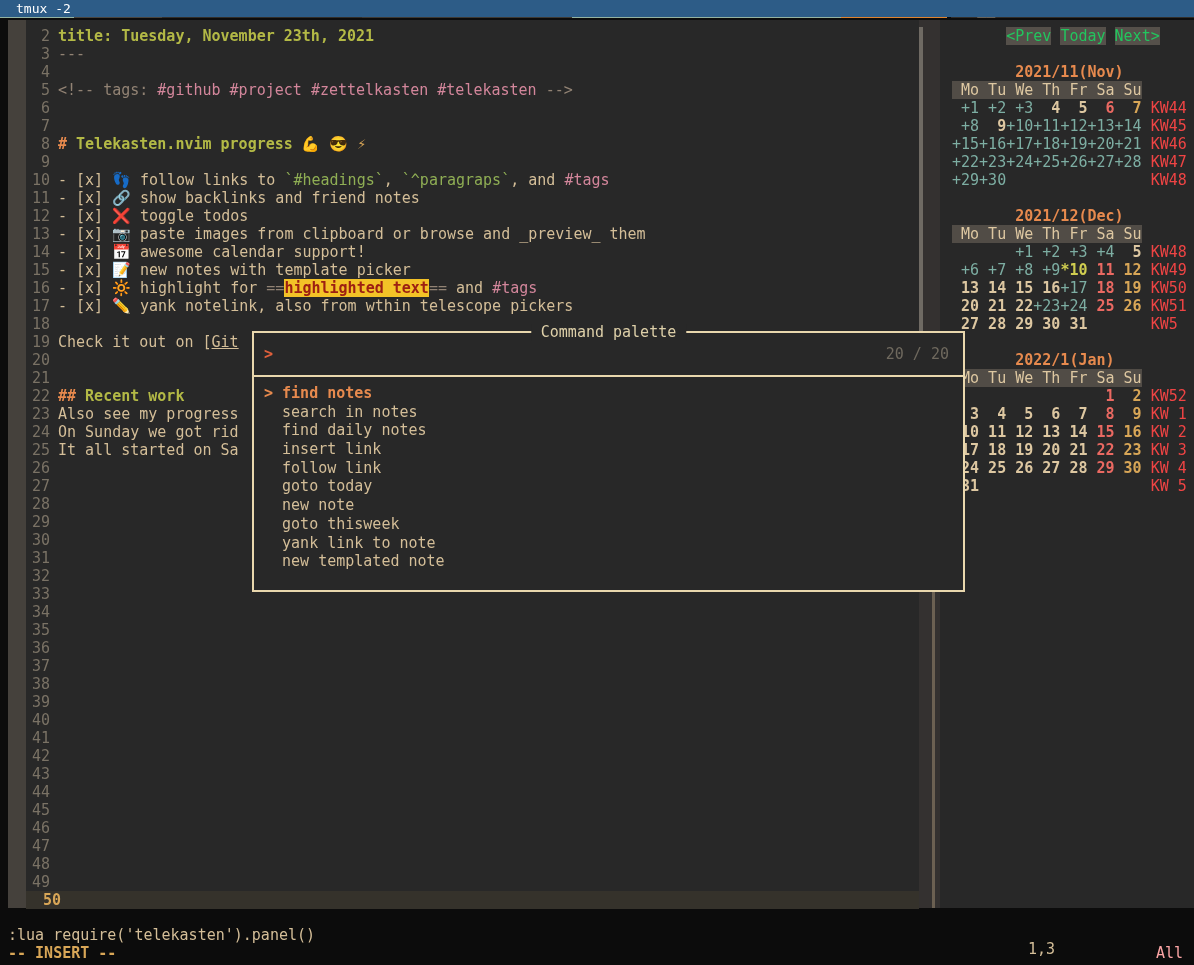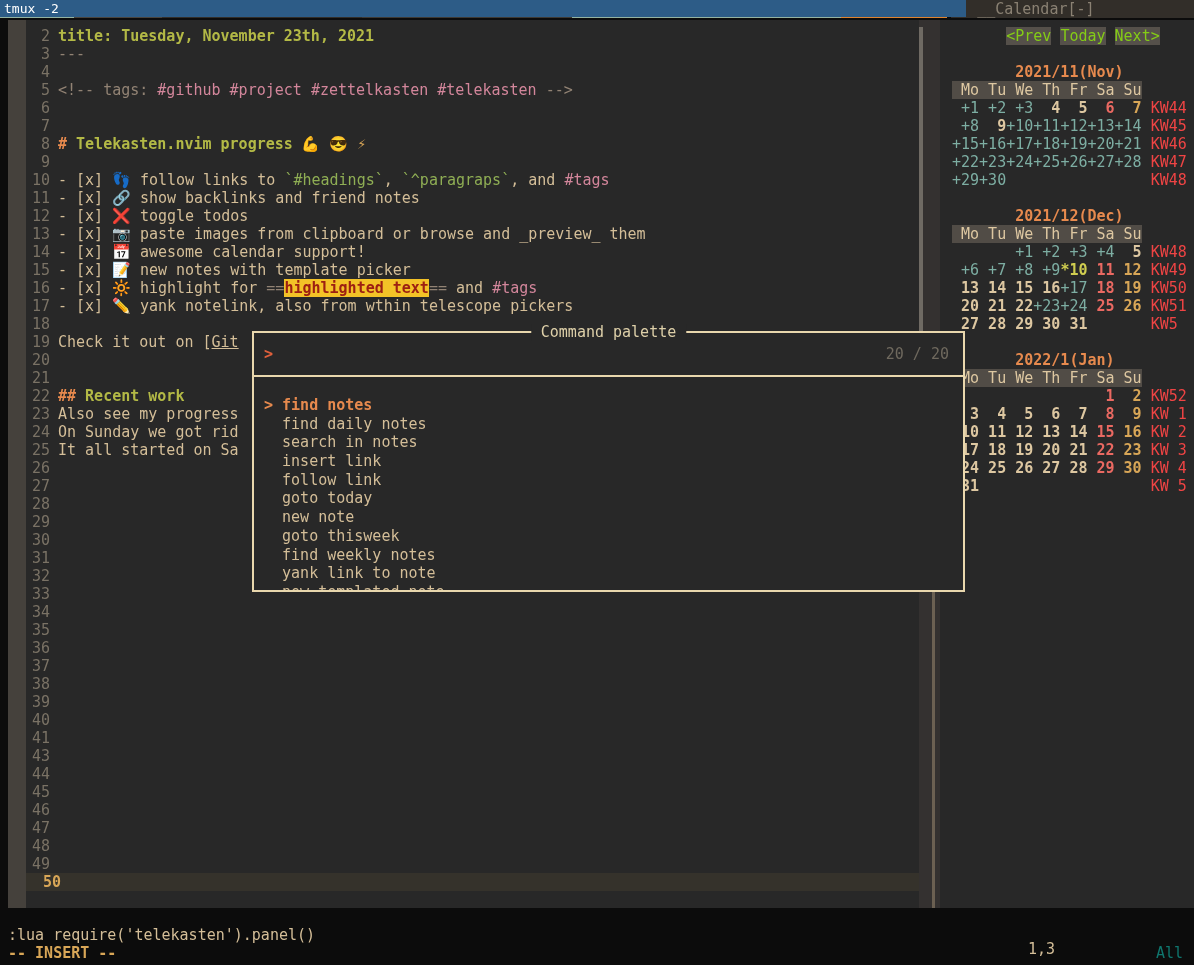--- a/index.html
+++ b/index.html
@@ -3,22 +3,22 @@
 <meta charset="utf-8">
 <style>
   html,body{margin:0;padding:0;}
   body{
     width:1194px;height:965px;position:relative;overflow:hidden;
     background:#0c0c0c;
     font-family:"DejaVu Sans Mono",monospace;font-size:15px;color:#d4be98;
   }
   .abs{position:absolute;}
   
-  #titlebar{left:0;top:0;width:966px;height:17px;background:#2d5c87;color:#ffffff;
-    font-size:13px;line-height:17px;padding-left:4px;box-sizing:border-box;}
+  #titlebar{left:0;top:0;width:1194px;height:17px;background:#2d5c87;color:#ffffff;
+    font-size:13px;line-height:17px;padding-left:16px;box-sizing:border-box;}
   
   #editor{left:8px;top:20px;width:911px;height:888px;background:#282828;}
   #gutterstrip{left:0;top:0;width:18px;height:888px;background:#45413c;}
   #editor-lines{left:18px;top:7px;right:0;}
   .erow{height:18px;line-height:18px;white-space:pre;display:flex;}
   .erow.cursor{background:#35322b;}
   .ln{display:inline-block;width:24px;text-align:right;margin-right:8px;color:#7a7265;flex:none;}
   .ln-cur{color:#d8a657;font-weight:bold;padding-left:11px;}
   .lt{white-space:pre;}
   
@@ -32,40 +32,40 @@
   .c-link{color:#d4be98;text-decoration:underline;}
   .c-em{color:#d8a657;}
   
   #scrollcol{left:919px;top:20px;width:21px;height:888px;background:#343130;}
   #scrollthumb{left:0;top:7px;width:4px;height:305px;background:#6f6a63;}
   #sep-tan{left:932px;top:592px;width:3px;height:316px;background:#6b6052;}
   
   #calpane{left:940px;top:20px;width:254px;height:888px;background:#282828;}
   #cal-lines{left:12px;top:7px;}
   .crow{height:18px;line-height:18px;white-space:pre;}
-  .c-btn{background:#55504a;color:#84cc16;}
+  .c-btn{background:#55504a;color:#22c55e;}
   .c-title{color:#e78a4e;font-weight:bold;}
   .c-hdr{background:#514c46;color:#ddc7a1;}
   .c-teal{color:#7daea3;}
   .c-day{color:#ddc7a1;font-weight:bold;}
   .c-sat{color:#ea6962;font-weight:bold;}
   .c-sun{color:#d8a657;font-weight:bold;}
   .c-today{color:#d0ce50;font-weight:bold;}
   .c-kw{color:#ef4444;}
   .c-sp{color:#d4be98;}
   
   #palette{left:252px;top:331px;width:713px;height:261px;z-index:20;}
   #pprompt{left:0;top:0;width:713px;height:46px;border:2px solid #e9d7ad;background:#282828;
     box-sizing:border-box;display:flex;align-items:center;padding:0 14px 0 10px;}
   #ptitle{top:-9px;left:50%;transform:translateX(-50%);background:#282828;padding:0 10px;
     height:17px;line-height:17px;color:#ded0a9;white-space:pre;}
   #ppromptchar{color:#e0603c;font-weight:bold;}
   #pcounter{margin-left:auto;color:#6f695e;}
   #presults{left:0;top:44px;width:713px;height:217px;border:2px solid #e9d7ad;background:#282828;
-    box-sizing:border-box;overflow:hidden;padding-top:19px;}
+    box-sizing:border-box;overflow:hidden;padding-top:7px;}
   .pitem{height:18.7px;line-height:18.7px;white-space:pre;padding-left:10px;color:#d4be98;}
   .pitem .pfx{color:#e78a4e;font-weight:bold;}
   .pitem.sel{color:#e78a4e;font-weight:bold;}
   
   #statusbar{left:8px;top:908px;width:1186px;height:18px;display:flex;line-height:18px;}
   #statusbar>div{flex:none;white-space:pre;}
   .sb-mode{background:#94b3a1;color:#1e2a24;font-weight:bold;padding:0 10px;}
   .sb-git{background:#4a453e;color:#a29a89;padding:0 8px;}
   .sb-file{background:#322e29;color:#7daea3;padding:0 10px;}
   .sb-gapfill{flex:1 1 auto;background:#322e29;}
@@ -74,21 +74,21 @@
   .sb-ft .ftenc{color:#9aa28f;}
   .sb-words{background:#94b3a1;color:#1f2b25;padding:0 8px;}
   .sb-words .wbold{font-weight:bold;}
   .sb-extra{background:#e08430;color:#33210f;font-weight:bold;padding:0 8px;}
   .sb-cal{background:#322e29;color:#8a8173;margin-left:4px;flex:none;width:252px;padding-left:26px;
     box-sizing:border-box;}
   
   #cmdline{left:8px;top:926px;height:18px;line-height:18px;color:#d4be98;white-space:pre;}
   #modeline{left:8px;top:944px;height:18px;line-height:18px;color:#d8a657;font-weight:bold;white-space:pre;}
   #ruler{left:1028px;top:932px;height:18px;line-height:18px;color:#d4be98;margin-top:8px;}
-  #scrollpos{left:1156px;top:944px;height:18px;line-height:18px;color:#0f766e;}
+  #scrollpos{left:1156px;top:944px;height:18px;line-height:18px;color:#fca5a5;}
 </style>
 </head>
 <body>
 
 <div id="titlebar" class="abs">
   <span>tmux -2</span>
 </div>
 
 <div id="editor" class="abs">
   <div id="gutterstrip" class="abs"></div>
@@ -126,20 +126,21 @@
       <div class="erow"><span class="ln">32</span><span class="lt"></span></div>
       <div class="erow"><span class="ln">33</span><span class="lt"></span></div>
       <div class="erow"><span class="ln">34</span><span class="lt"></span></div>
       <div class="erow"><span class="ln">35</span><span class="lt"></span></div>
       <div class="erow"><span class="ln">36</span><span class="lt"></span></div>
       <div class="erow"><span class="ln">37</span><span class="lt"></span></div>
       <div class="erow"><span class="ln">38</span><span class="lt"></span></div>
       <div class="erow"><span class="ln">39</span><span class="lt"></span></div>
       <div class="erow"><span class="ln">40</span><span class="lt"></span></div>
       <div class="erow"><span class="ln">41</span><span class="lt"></span></div>
+      <div class="erow"><span class="ln">42</span><span class="lt"></span></div>
       <div class="erow"><span class="ln">43</span><span class="lt"></span></div>
       <div class="erow"><span class="ln">44</span><span class="lt"></span></div>
       <div class="erow"><span class="ln">45</span><span class="lt"></span></div>
       <div class="erow"><span class="ln">46</span><span class="lt"></span></div>
       <div class="erow"><span class="ln">47</span><span class="lt"></span></div>
       <div class="erow"><span class="ln">48</span><span class="lt"></span></div>
       <div class="erow"><span class="ln">49</span><span class="lt"></span></div>
       <div class="erow cursor"><span class="ln ln-cur">50</span><span class="lt"></span></div>
     </div>
 </div>
@@ -183,28 +184,27 @@
 
 <div id="palette" class="abs">
   <div id="pprompt" class="abs">
     <span id="ptitle" class="abs">Command palette</span>
     <span id="ppromptchar">&gt;</span>
     <span>&nbsp;</span>
     <span id="pcounter">20 / 20</span>
   </div>
   <div id="presults" class="abs">
       <div class="pitem sel"><span class="pfx">&gt; </span><span class="plabel">find notes</span></div>
+      <div class="pitem"><span class="pfx">  </span><span class="plabel">search in notes</span></div>
       <div class="pitem"><span class="pfx">  </span><span class="plabel">find daily notes</span></div>
-      <div class="pitem"><span class="pfx">  </span><span class="plabel">search in notes</span></div>
       <div class="pitem"><span class="pfx">  </span><span class="plabel">insert link</span></div>
       <div class="pitem"><span class="pfx">  </span><span class="plabel">follow link</span></div>
       <div class="pitem"><span class="pfx">  </span><span class="plabel">goto today</span></div>
       <div class="pitem"><span class="pfx">  </span><span class="plabel">new note</span></div>
       <div class="pitem"><span class="pfx">  </span><span class="plabel">goto thisweek</span></div>
-      <div class="pitem"><span class="pfx">  </span><span class="plabel">find weekly notes</span></div>
       <div class="pitem"><span class="pfx">  </span><span class="plabel">yank link to note</span></div>
       <div class="pitem"><span class="pfx">  </span><span class="plabel">new templated note</span></div>
     </div>
 </div>
 
 <div id="statusbar">
   <div class="sb-mode">INSERT</div>
   <div class="sb-git"><span>⎇</span> <span>main!</span></div>
   <div class="sb-file">&lt;ekasten.promo.md[+]</div>
   <div class="sb-gapfill"></div>

